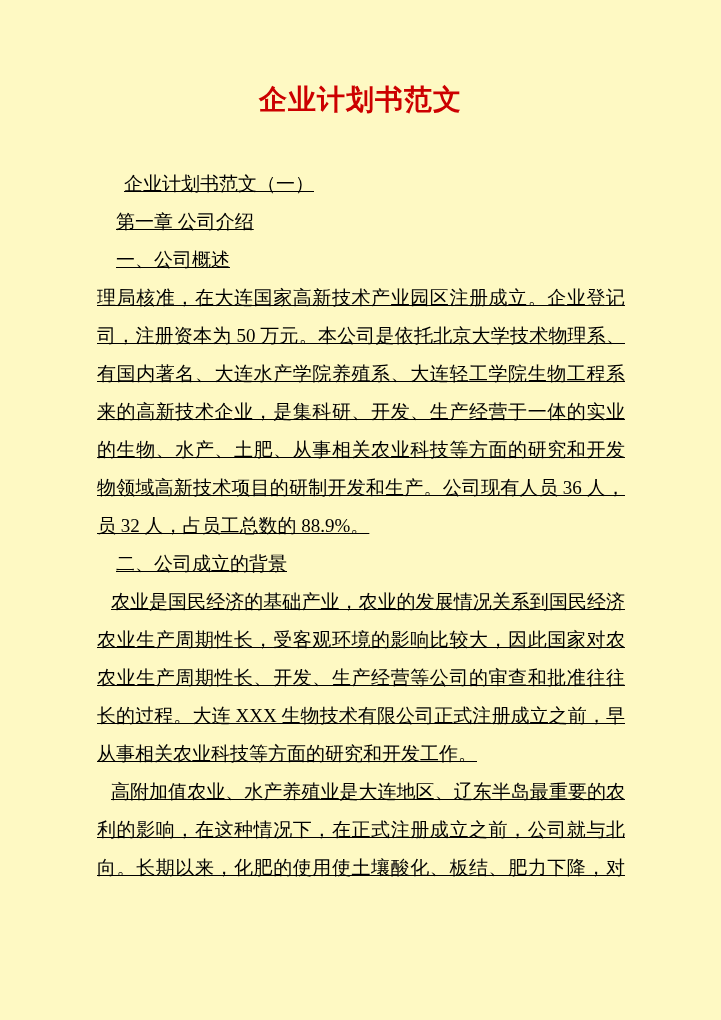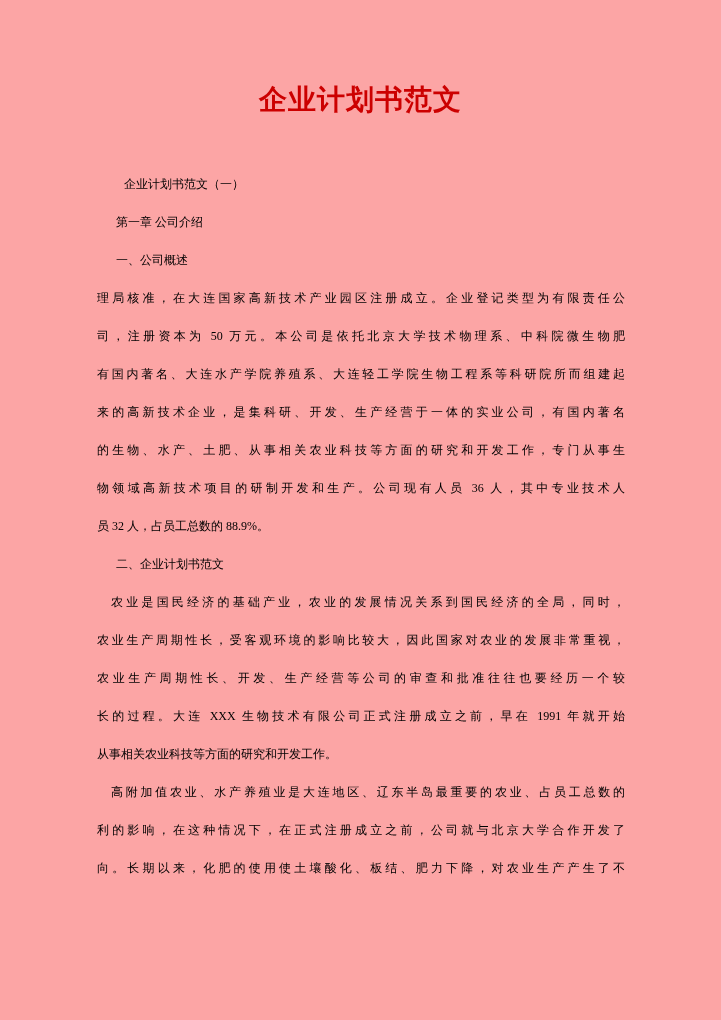--- a/index.html
+++ b/index.html
@@ -1,20 +1,20 @@
 <!DOCTYPE html>
 <html><head>
 <meta charset="utf-8">
 <style>
   html, body { margin: 0; padding: 0; background: #ffffff; }
   .page {
     position: relative;
     width: 721px;
     height: 1020px;
-    background: #fca5a5;
+    background: #fef9c3;
     overflow: hidden;
     font-family: "Liberation Serif", "DejaVu Serif", serif;
     color: #000000;
   }
   .doc-title {
     margin: 0;
     padding-top: 82px;
     line-height: 36px;
     text-align: center;
     font-size: 28px;
@@ -23,22 +23,23 @@
     letter-spacing: 1px;
   }
   .content {
     margin-top: 47px;
     padding-left: 97px;
     padding-right: 96px;
   }
   .line {
     height: 38px;
     line-height: 38px;
-    font-size: 12px;
+    font-size: 19px;
     overflow: hidden;
+    text-decoration: underline;
   }
   .fill { text-align: justify; text-align-last: justify; }
   .ind1 { padding-left: 14px; }
   .ind2 { padding-left: 19px; }
   .ind3 { padding-left: 27px; }
 </style>
 </head>
 <body>
 
 <div class="page">
@@ -49,21 +50,21 @@
     <div class="line ind3">企业计划书范文（一）</div>
     <div class="line ind2">第一章 公司介绍</div>
     <div class="line ind2">一、公司概述</div>
     <div class="line fill">理局核准，在大连国家高新技术产业园区注册成立。企业登记类型为有限责任公</div>
     <div class="line fill">司，注册资本为 50 万元。本公司是依托北京大学技术物理系、中科院微生物肥</div>
     <div class="line fill">有国内著名、大连水产学院养殖系、大连轻工学院生物工程系等科研院所而组建起</div>
     <div class="line fill">来的高新技术企业，是集科研、开发、生产经营于一体的实业公司，有国内著名</div>
     <div class="line fill">的生物、水产、土肥、从事相关农业科技等方面的研究和开发工作，专门从事生</div>
     <div class="line fill">物领域高新技术项目的研制开发和生产。公司现有人员 36 人，其中专业技术人</div>
     <div class="line">员 32 人，占员工总数的 88.9%。</div>
-    <div class="line ind2">二、企业计划书范文</div>
+    <div class="line ind2">二、公司成立的背景</div>
     <div class="line ind1 fill">农业是国民经济的基础产业，农业的发展情况关系到国民经济的全局，同时，</div>
     <div class="line fill">农业生产周期性长，受客观环境的影响比较大，因此国家对农业的发展非常重视，</div>
     <div class="line fill">农业生产周期性长、开发、生产经营等公司的审查和批准往往也要经历一个较</div>
     <div class="line fill">长的过程。大连 XXX 生物技术有限公司正式注册成立之前，早在 1991 年就开始</div>
     <div class="line">从事相关农业科技等方面的研究和开发工作。</div>
     <div class="line ind1 fill">高附加值农业、水产养殖业是大连地区、辽东半岛最重要的农业、占员工总数的</div>
     <div class="line fill">利的影响，在这种情况下，在正式注册成立之前，公司就与北京大学合作开发了</div>
     <div class="line fill">向。长期以来，化肥的使用使土壤酸化、板结、肥力下降，对农业生产产生了不</div>
   </div>
 

